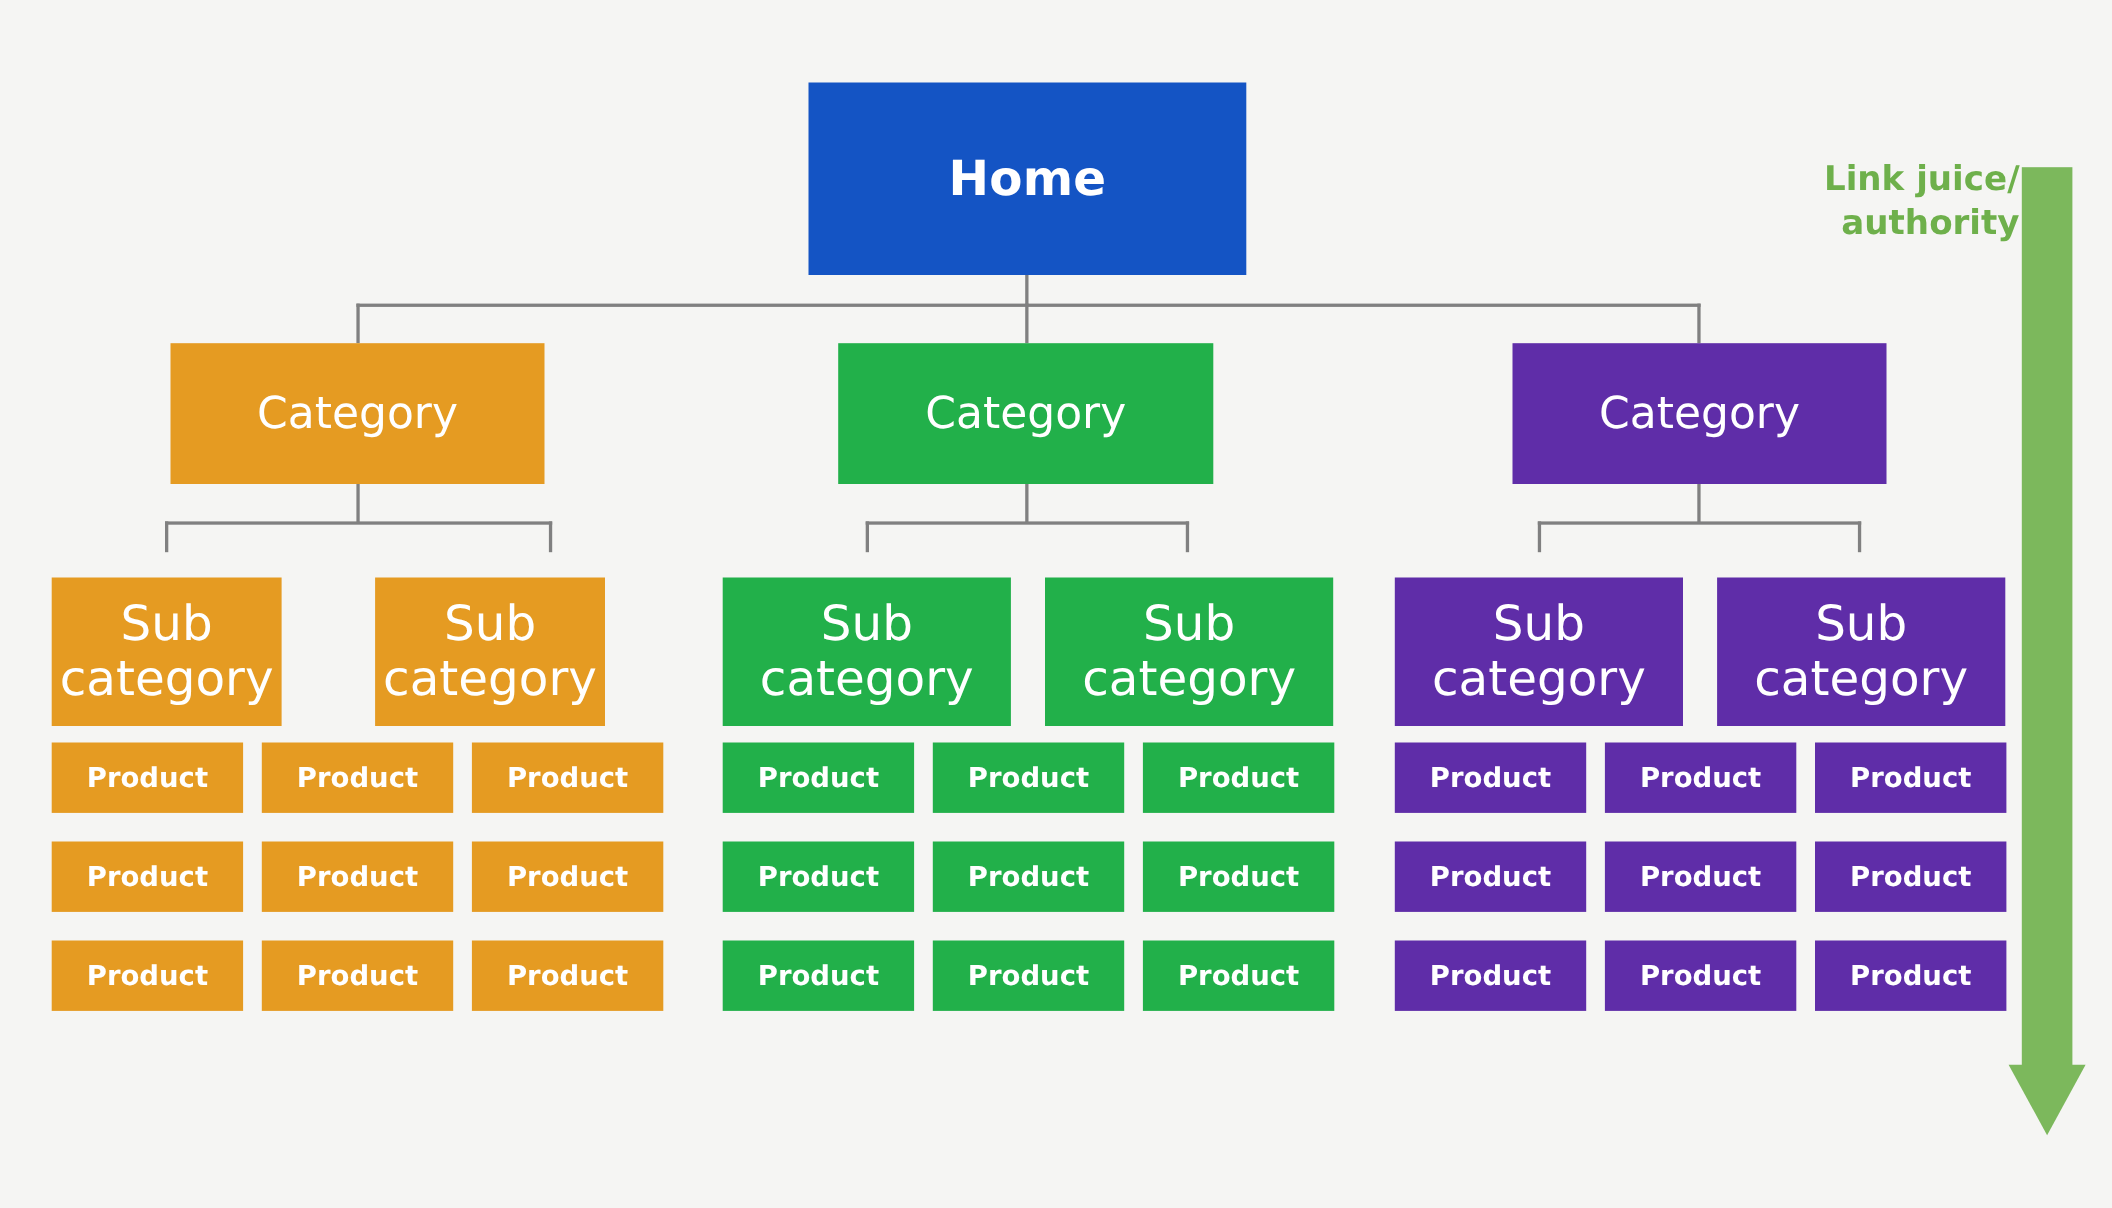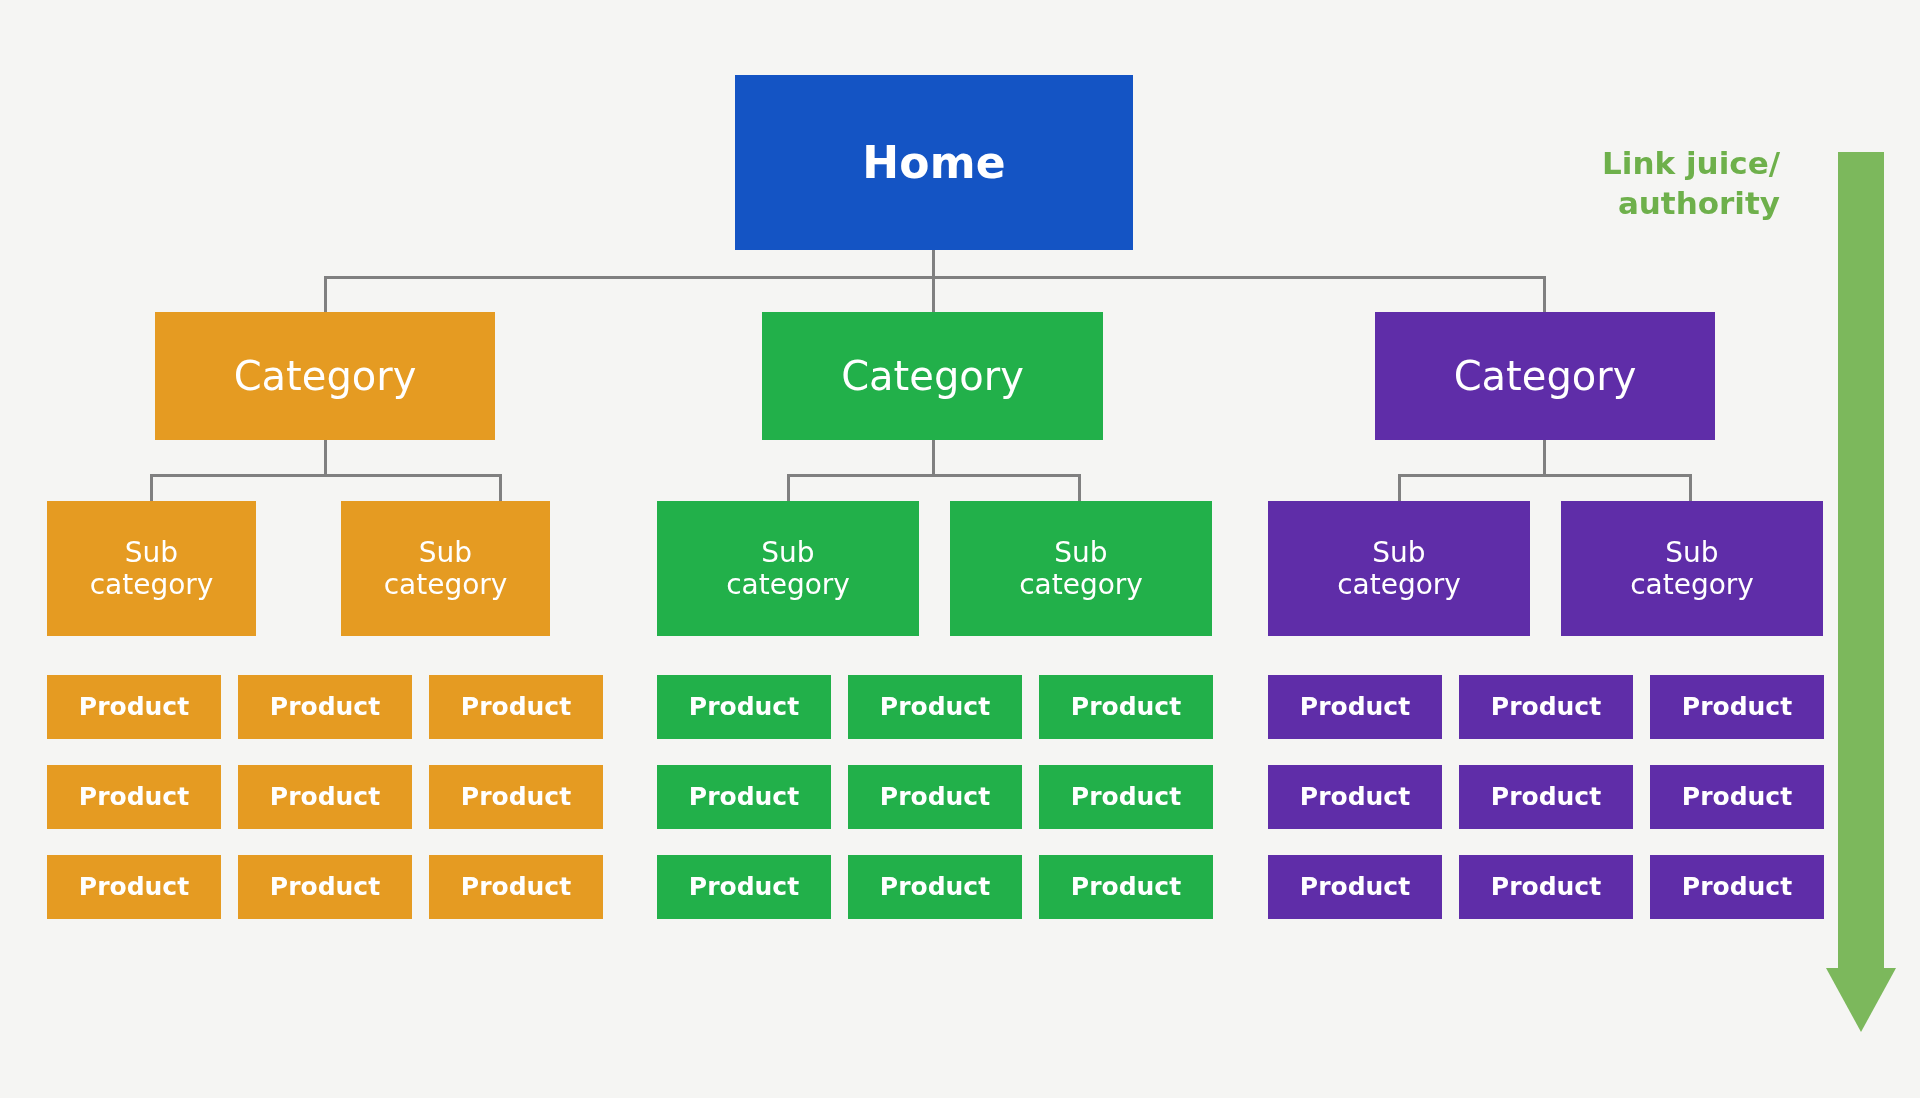--- a/index.html
+++ b/index.html
@@ -16,21 +16,21 @@
     display: flex;
     align-items: center;
     justify-content: center;
     text-align: center;
     color: #ffffff;
     line-height: 1.12;
     white-space: pre-line;
   }
   .home-box   { font-size: 44px; font-weight: 600; letter-spacing: .2px; }
   .cat-box    { font-size: 40px; font-weight: 400; }
-  .sub-box    { font-size: 28px; font-weight: 400; }
+  .sub-box    { font-size: 44px; font-weight: 400; margin-top: 24px; }
   .prod-box   { font-size: 25px; font-weight: 600; text-align: center; }
 
   .connector { position: absolute; background: #808080; }
 
   .arrow-wrap { position: absolute; }
   .arrow-shaft { position: absolute; }
   .arrow-head  { position: absolute; width: 0; height: 0; }
 
   .juice-label {
     position: absolute;
@@ -119,21 +119,21 @@
   <div class="box prod-box" style="left: 1650px; top: 675px; width: 174px; height: 64px; background-color: rgb(95, 45, 168);">Product</div>
 
   <div class="box prod-box" style="left: 1268px; top: 765px; width: 174px; height: 64px; background-color: rgb(95, 45, 168);">Product</div>
   <div class="box prod-box" style="left: 1459px; top: 765px; width: 174px; height: 64px; background-color: rgb(95, 45, 168);">Product</div>
   <div class="box prod-box" style="left: 1650px; top: 765px; width: 174px; height: 64px; background-color: rgb(95, 45, 168);">Product</div>
 
   <div class="box prod-box" style="left: 1268px; top: 855px; width: 174px; height: 64px; background-color: rgb(95, 45, 168);">Product</div>
   <div class="box prod-box" style="left: 1459px; top: 855px; width: 174px; height: 64px; background-color: rgb(95, 45, 168);">Product</div>
   <div class="box prod-box" style="left: 1650px; top: 855px; width: 174px; height: 64px; background-color: rgb(95, 45, 168);">Product</div>
 
-  <div class="juice-label" style="left: 1540px; top: 144px; width: 240px; color: rgb(110, 176, 75);">Link juice/
+  <div class="juice-label" style="left: 1596px; top: 144px; width: 240px; color: rgb(110, 176, 75);">Link juice/
 authority</div>
 
   <div class="arrow-wrap" style="left:1826px; top:152px; width:70px; height:880px;">
     <div class="arrow-shaft" style="left: 12px; top: 0px; width: 46px; height: 818px; background-color: rgb(124, 184, 92);"></div>
     <div class="arrow-head" style="left: 0px; top: 816px; border-left: 35px solid transparent; border-right: 35px solid transparent; border-top: 64px solid rgb(124, 184, 92);"></div>
   </div>
 
 </div>
 
 </body></html>

